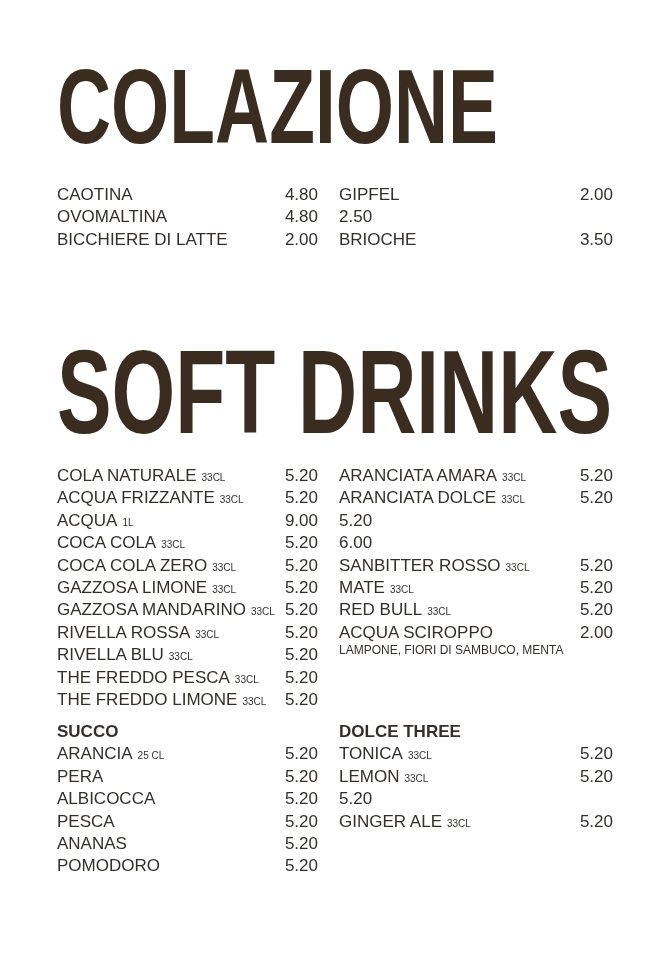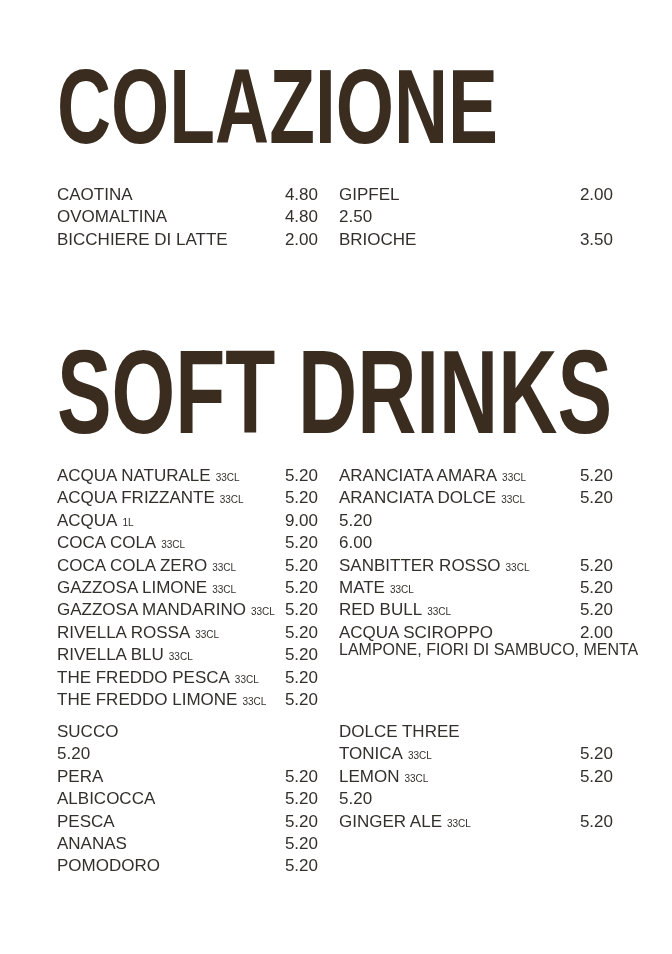--- a/index.html
+++ b/index.html
@@ -24,22 +24,22 @@
   }
   .colazione-list{top:184px;}
   .soft-list{top:465px;}
   .bottom-list{top:721px;}
   .row{
     display:flex;justify-content:space-between;align-items:flex-start;
     height:22.4px;line-height:22.4px;font-size:17px;white-space:nowrap;
   }
   .row .u{font-size:10px;margin-left:5px;}
   .row .u:empty{margin-left:0;}
-  .row.head{font-weight:400;}
-  .row.note{font-size:16px;margin-top:-5px;height:22px;line-height:22px;}
+  .row.head{font-weight:700;}
+  .row.note{font-size:12px;margin-top:-5px;height:22px;line-height:22px;}
 </style>
 </head>
 <body>
 
 <div class="page">
 
   <div class="title t-colazione">
     <svg width="442" height="82" viewBox="0 0 442 82">
       <text x="0" y="78" textLength="441" lengthAdjust="spacingAndGlyphs">COLAZIONE</text>
     </svg>
@@ -77,21 +77,21 @@
 
   <div class="title t-soft">
     <svg width="556" height="92" viewBox="0 0 556 92">
       <text x="0" y="88" textLength="555" lengthAdjust="spacingAndGlyphs">SOFT DRINKS</text>
     </svg>
   </div>
 
   <div class="cols soft-list">
     <div class="col">
       <div class="row">
-          <span class="nm"><span class="n">ACQUA NATURALE</span><span class="u">33CL</span></span>
+          <span class="nm"><span class="n">COLA NATURALE</span><span class="u">33CL</span></span>
           <span class="p">5.20</span>
         </div>
       <div class="row">
           <span class="nm"><span class="n">ACQUA FRIZZANTE</span><span class="u">33CL</span></span>
           <span class="p">5.20</span>
         </div>
       <div class="row">
           <span class="nm"><span class="n">ACQUA</span><span class="u">1L</span></span>
           <span class="p">9.00</span>
         </div>
@@ -162,20 +162,21 @@
       <div class="row note">LAMPONE, FIORI DI SAMBUCO, MENTA</div>
     </div>
   </div>
 
   <div class="cols bottom-list">
     <div class="col">
       <div class="row head">
           <span class="nm"><span class="n">SUCCO</span></span>
         </div>
       <div class="row">
+          <span class="nm"><span class="n">ARANCIA</span><span class="u">25 CL</span></span>
           <span class="p">5.20</span>
         </div>
       <div class="row">
           <span class="nm"><span class="n">PERA</span><span class="u"></span></span>
           <span class="p">5.20</span>
         </div>
       <div class="row">
           <span class="nm"><span class="n">ALBICOCCA</span><span class="u"></span></span>
           <span class="p">5.20</span>
         </div>

